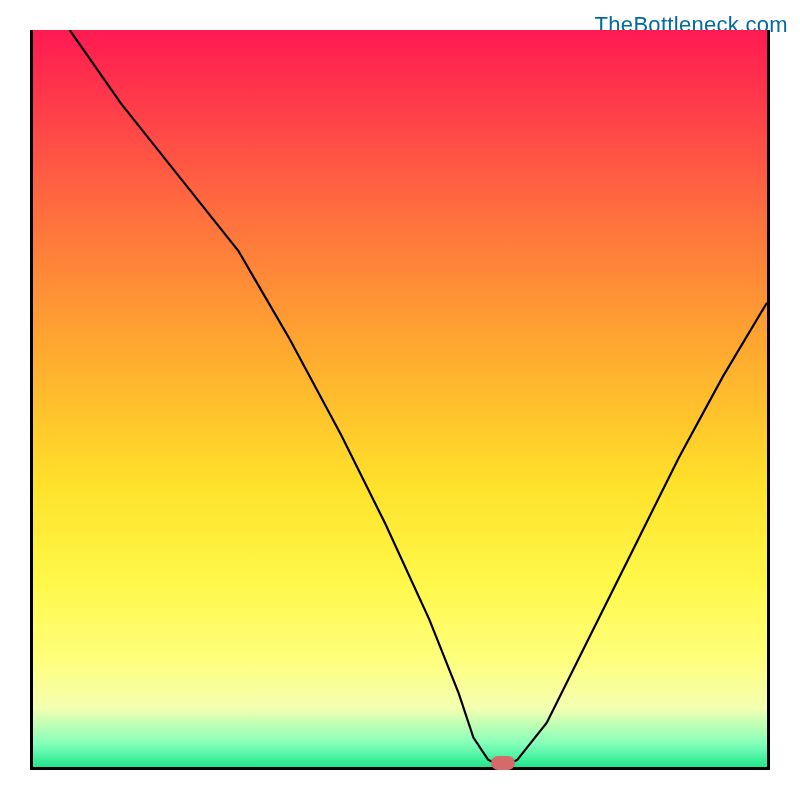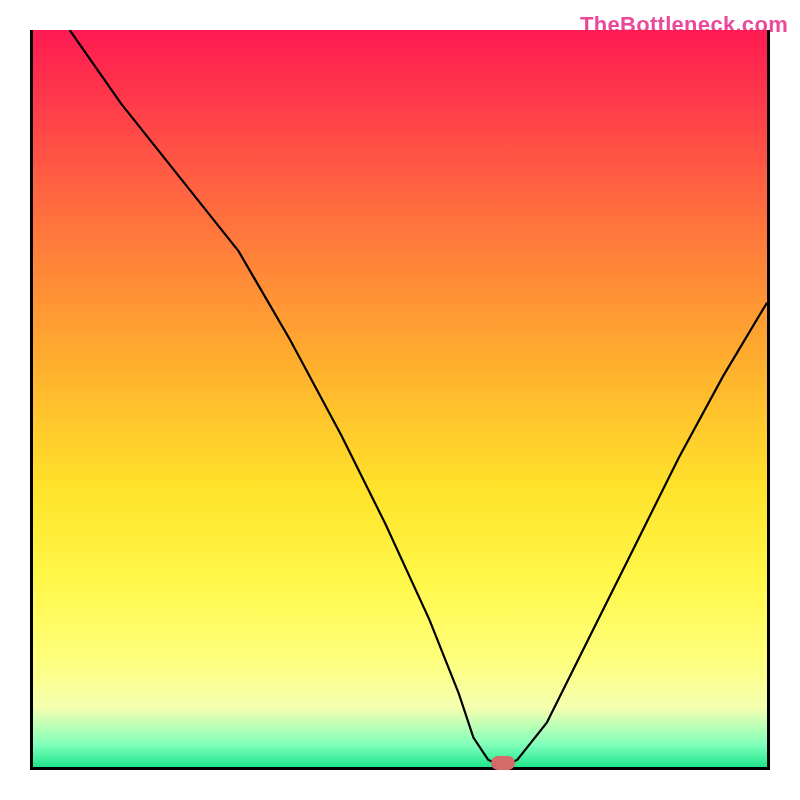--- a/index.html
+++ b/index.html
@@ -14,23 +14,23 @@
   .chart-container {
     position: relative;
     width: 800px;
     height: 800px;
   }
   .attribution {
     position: absolute;
     top: 12px;
     right: 12px;
     font-size: 22px;
-    color: #ec4899;
+    color: #0369a1;
     letter-spacing: 0.3px;
-    font-weight: 700;
+    font-weight: 400;
   }
   .plot-area {
     position: absolute;
     
     left: 30px;
     top: 30px;
     width: 740px;
     height: 740px;
     background: linear-gradient(
       to bottom,

